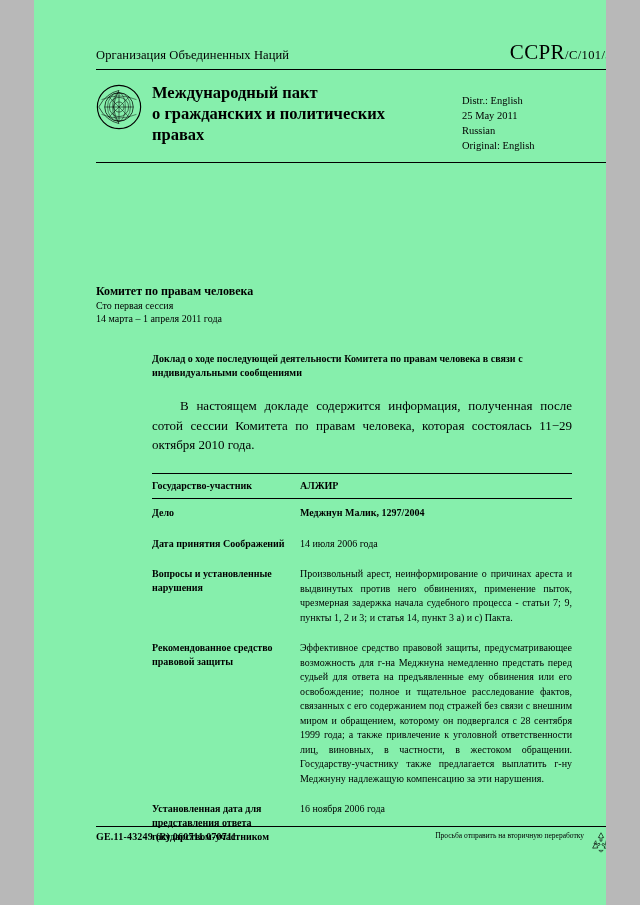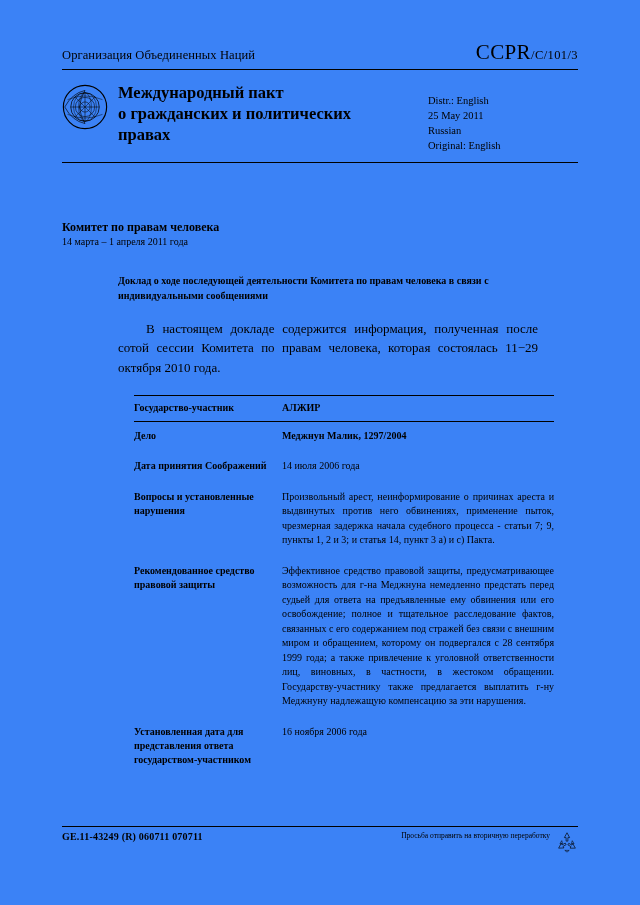--- a/index.html
+++ b/index.html
@@ -10,23 +10,23 @@
   body {
     width: 640px;
     height: 905px;
     font-family: "Liberation Serif", serif;
     display: flex;
     justify-content: center;
     align-items: flex-start;
   }
   .page {
     position: relative;
-    width: 640px;
+    width: 572px;
     height: 905px;
-    background: #3b82f6;
+    background: #86efac;
     box-sizing: border-box;
     overflow: hidden;
   }
   .content {
     position: absolute;
     left: 62px;
     top: 40px;
     width: 516px;
   }
 
@@ -78,21 +78,21 @@
     padding-top: 14px;
   }
 
   .rule-bottom {
     border-bottom: 1.2px solid #000;
     margin-top: 2px;
   }
 
   
   .committee {
-    margin-top: 56px;
+    margin-top: 120px;
     font-size: 11.5px;
     line-height: 1.35;
   }
   .committee .name { font-weight: bold; font-size: 12px; }
   .committee .session { font-size: 10px; }
   .committee .dates { font-size: 10px; }
 
   .doc-title {
     margin-top: 26px;
     margin-left: 56px;
@@ -108,21 +108,21 @@
     width: 420px;
     font-size: 13px;
     line-height: 1.5;
     text-align: justify;
     text-indent: 28px;
   }
 
   
   table.case {
     margin-top: 18px;
-    margin-left: 72px;
+    margin-left: 56px;
     width: 420px;
     border-collapse: collapse;
     font-size: 10px;
   }
   table.case td {
     vertical-align: top;
     padding: 7px 0 9px 0;
   }
   table.case tr.hdr td {
     border-top: 1px solid #000;
@@ -206,20 +206,21 @@
         <div>Distr.: English</div>
         <div>25 May 2011</div>
         <div>Russian</div>
         <div>Original: English</div>
       </div>
     </div>
     <div class="rule-bottom"></div>
 
     <div class="committee">
       <div class="name">Комитет по правам человека</div>
+      <div class="session">Сто первая сессия</div>
       <div class="dates">14 марта – 1 апреля 2011 года</div>
     </div>
 
     <div class="doc-title">Доклад о ходе последующей деятельности Комитета по правам человека в связи с индивидуальными сообщениями</div>
 
     <div class="abstract">В настоящем докладе содержится информация, полученная после сотой сессии Комитета по правам человека, которая состоялась 11−29 октября 2010 года.</div>
 
     <table class="case">
       <tbody>
         <tr class="hdr">

